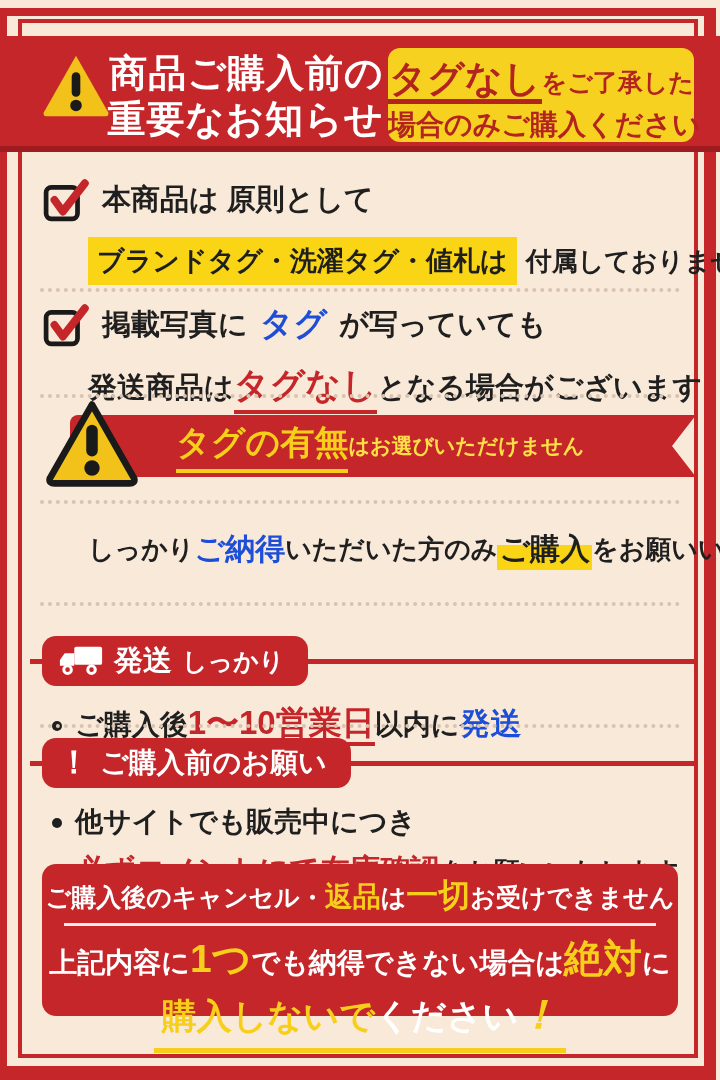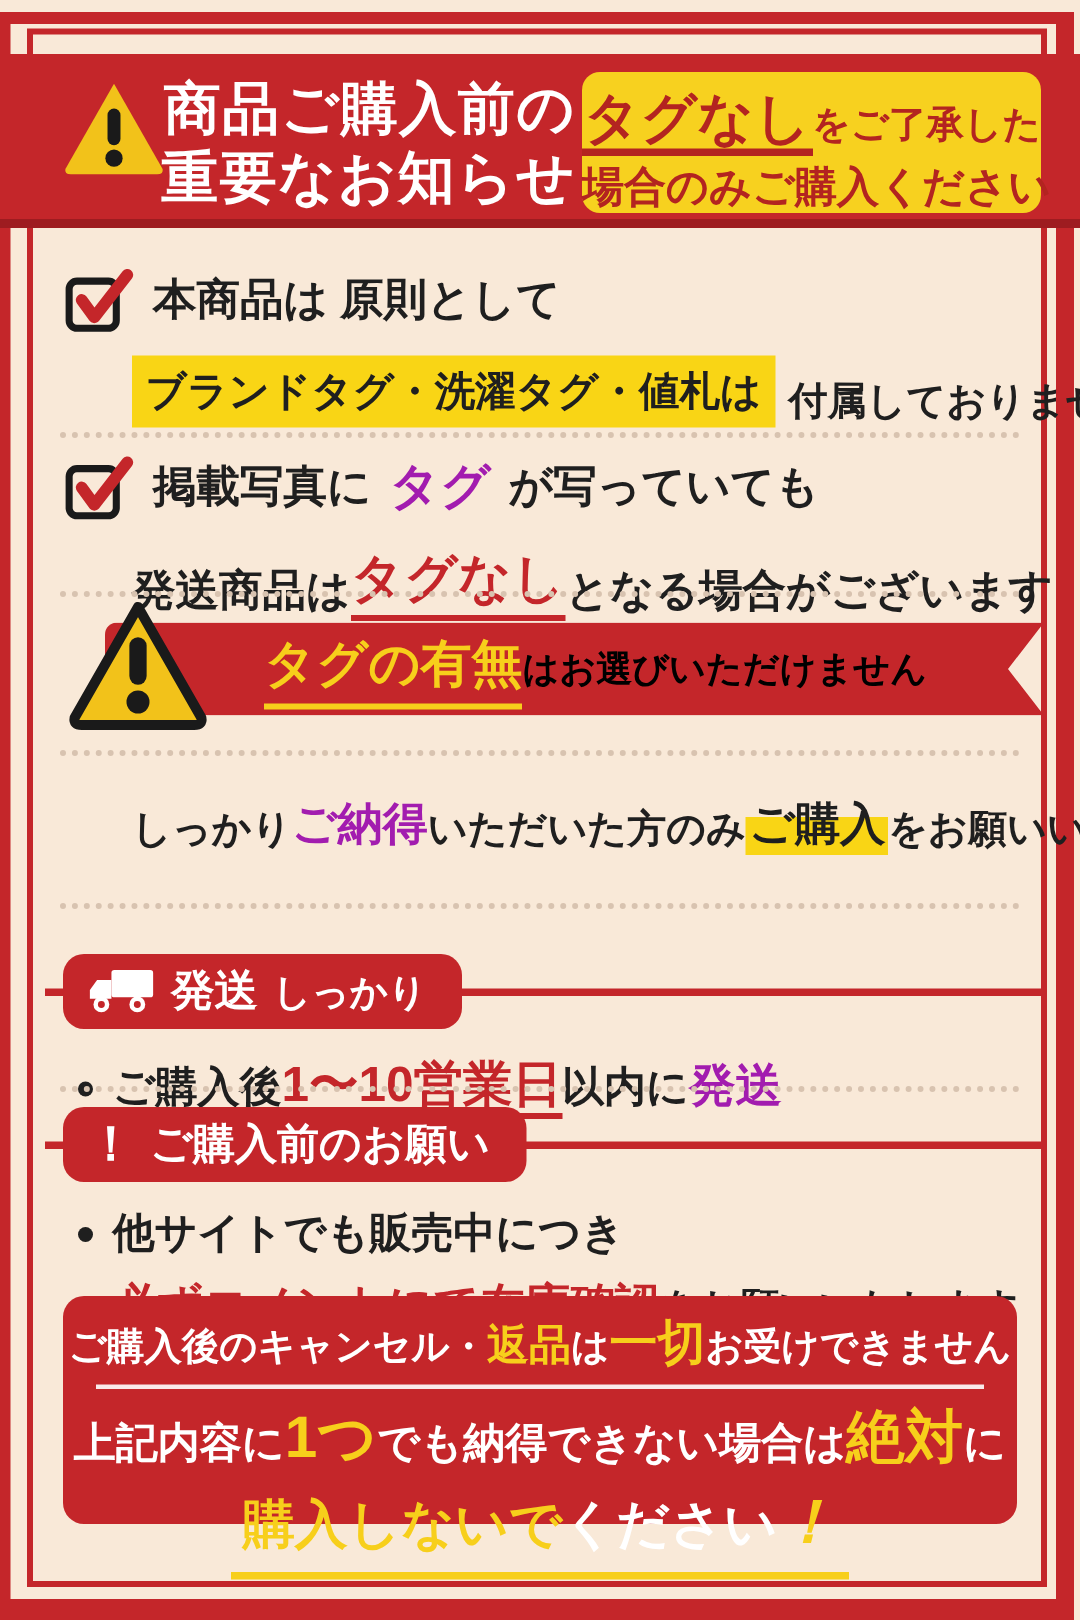--- a/index.html
+++ b/index.html
@@ -26,38 +26,38 @@
     background:#f7d11f; border-radius:12px; color:#b32420; text-align:center;
     padding-top:3px; }
   .tagbox .l1 { font-size:25px; line-height:1.5; white-space:nowrap; }
   .tag-big { font-size:37px; border-bottom:5px solid #b32420; padding:0 1px 0px; }
   .tagbox .l2 { font-size:28px; line-height:1.3; white-space:nowrap; }
 
   
   .notice { position:absolute; left:42px; width:644px; z-index:2; }
   .row1 { display:flex; align-items:center; gap:12px; font-size:29px; white-space:nowrap; }
   .check-icon { width:48px; height:44px; flex:0 0 auto; }
-  .row2 { margin:15px 0 0 46px; font-size:27px; display:flex; align-items:flex-end; white-space:nowrap; }
-  .red { color:#a21caf; }
+  .row2 { margin:15px 0 0 46px; font-size:27px; display:flex; align-items:center; white-space:nowrap; }
+  .red { color:#1d4ed8; }
   .red-u { color:#c4262a; border-bottom:4px solid #c4262a; padding-bottom:1px; }
   .big { font-size:33px; }
   .hl { background:#f9d515; padding:6px 9px; }
   .hl-under { background:linear-gradient(transparent 38%, #f9d515 38%); padding:0 2px; }
   .after-hl { margin-left:9px; }
 
   .sep { position:absolute; left:40px; right:40px; border-top:4px dotted #d8c3b0; z-index:2; }
 
   
   .ribbon-block { position:absolute; left:12px; top:398px; width:720px; height:94px; z-index:2; }
   .ribbon-bar { position:absolute; left:58px; right:36px; top:17px; height:62px;
     background:#c4262a; border-radius:8px 0 0 8px;
     clip-path:polygon(0 0,100% 0,calc(100% - 24px) 50%,100% 100%,0 100%);
     display:flex; align-items:center; padding-left:106px; white-space:nowrap; }
   .ribbon-yellow { color:#f7cf1b; font-size:34px; border-bottom:4px solid #f7cf1b; padding-bottom:3px; }
-  .ribbon-white { color:#000000; font-size:24px;text-align:right; }
+  .ribbon-white { color:#fde047; font-size:21px;text-align:right; }
   .tri-ribbon { position:absolute; left:32px; top:0; width:96px; height:92px; }
 
   
   .sect { position:absolute; left:42px; width:644px; z-index:2; }
   .sect-head { position:relative; height:50px; }
   .rule { position:absolute; top:23px; left:-12px; right:-10px; height:5px; background:#c4262a; }
   .pill { position:relative; display:inline-flex; align-items:center; gap:10px;
     background:#c4262a; color:#fff; height:50px; border-radius:14px;
     padding:0 24px 0 16px; z-index:2; white-space:nowrap; }
   .pill-main { font-size:29px; }

